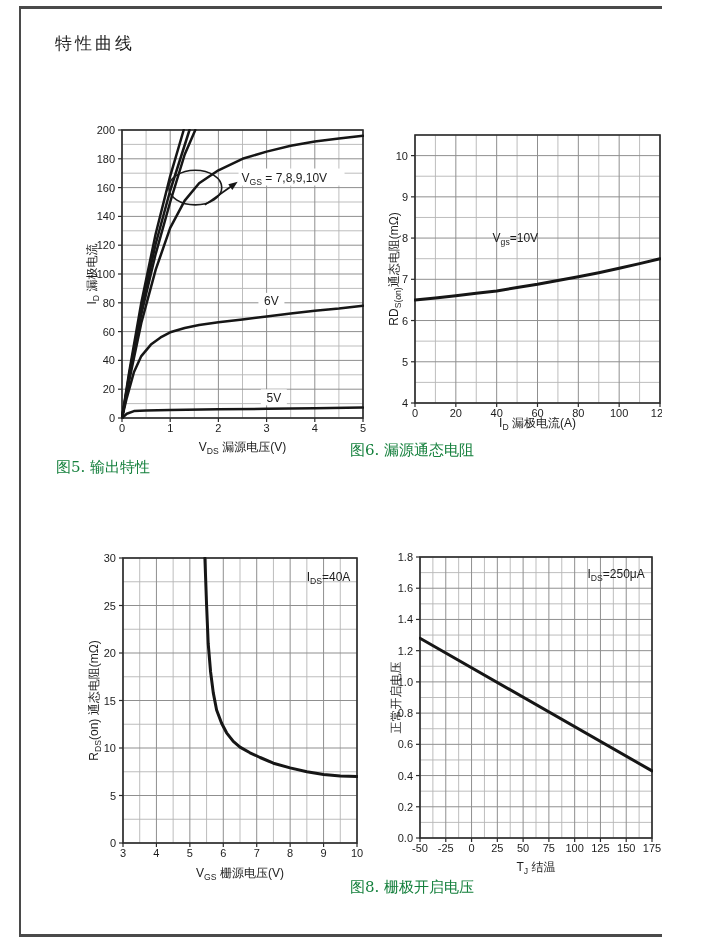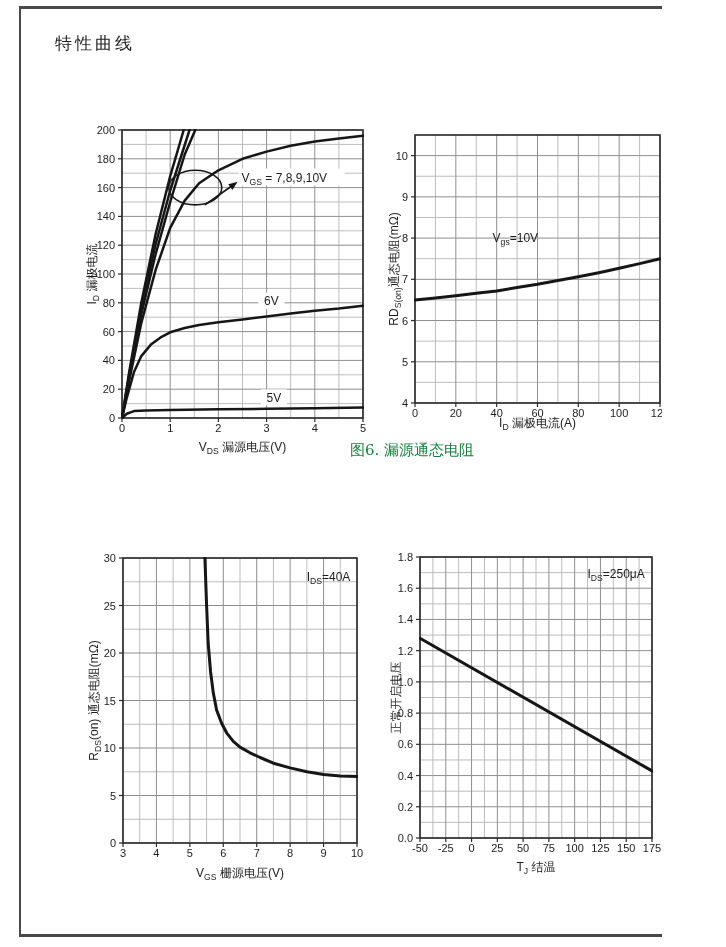--- a/index.html
+++ b/index.html
@@ -341,14 +341,16 @@
       <line x1="66" y1="81.44444444444449" x2="70" y2="81.44444444444449" stroke="#2b2b2b" stroke-width="1.2"></line>
       <text x="63" y="85.44444444444449" font-size="11" text-anchor="end" fill="#1c1c1c"><tspan font-size="100%">1.4</tspan></text>
       <line x1="66" y1="50.2222222222222" x2="70" y2="50.2222222222222" stroke="#2b2b2b" stroke-width="1.2"></line>
       <text x="63" y="54.2222222222222" font-size="11" text-anchor="end" fill="#1c1c1c"><tspan font-size="100%">1.6</tspan></text>
       <line x1="66" y1="19" x2="70" y2="19" stroke="#2b2b2b" stroke-width="1.2"></line>
       <text x="63" y="23" font-size="11" text-anchor="end" fill="#1c1c1c"><tspan font-size="100%">1.8</tspan></text>
       <text x="186" y="333" font-size="12" text-anchor="middle" fill="#1c1c1c"><tspan font-size="100%">T</tspan><tspan dy="3" font-size="72%">J</tspan><tspan dy="-3" font-size="100%"> 结温</tspan></text>
       <text x="50" y="159.5" font-size="12" text-anchor="middle" fill="#1c1c1c" transform="rotate(-90 50 159.5)"><tspan font-size="100%">正常开启电压</tspan></text>
     </svg>
 
+  <div class="fig-caption" style="left: 56px; top: 458px; width: 330px;">图5. 输出特性</div>
   <div class="fig-caption" style="left: 350px; top: 441px; width: 334px;">图6. 漏源通态电阻</div>
+  <div class="fig-caption" style="left: 350px; top: 878px; width: 334px;">图8. 栅极开启电压</div>
 </div>
 
 </body></html>

